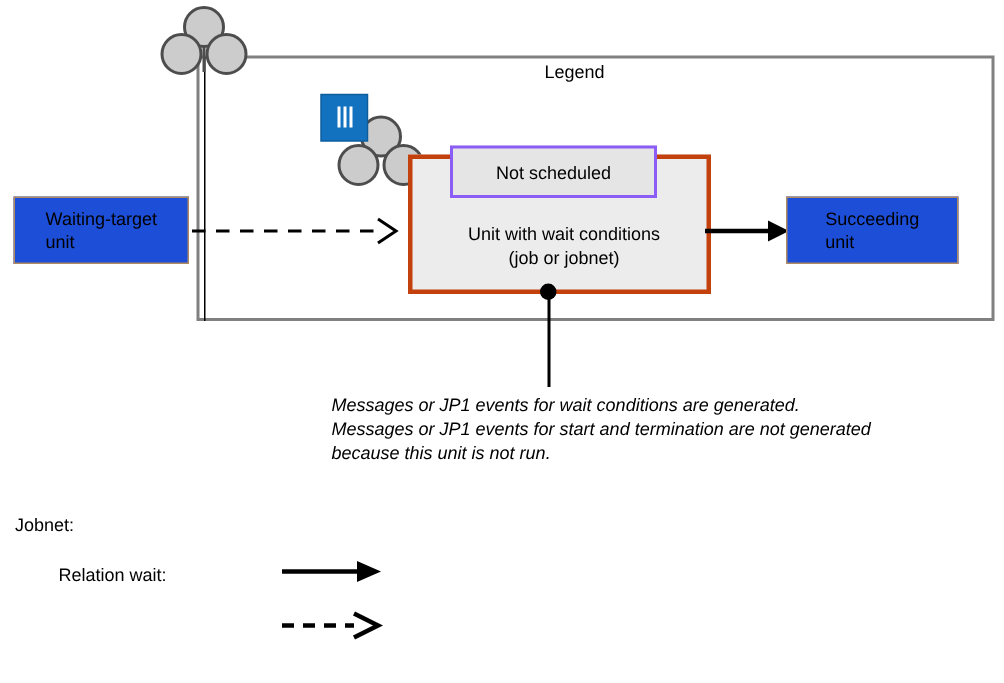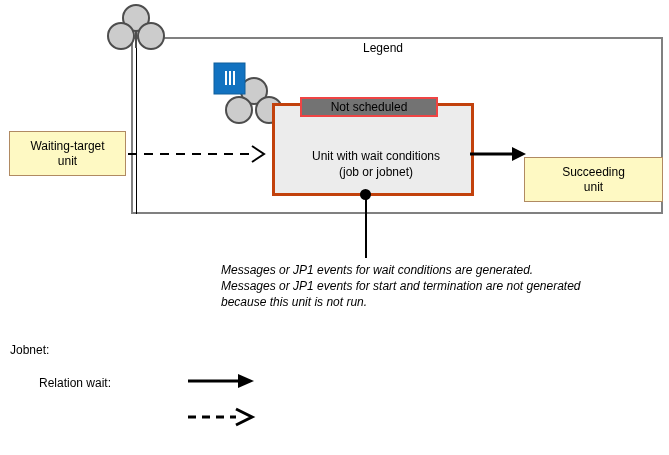--- a/index.html
+++ b/index.html
@@ -60,42 +60,40 @@
     position: absolute;
     left: 136px;
     top: 38px;
     width: 1px;
     height: 176px;
     background: #000000;
   }
   
   .tan-box {
     position: absolute;
-    background: #fef9c3;
+    background: #1d4ed8;
     border: 1px solid #b08a62;
     box-sizing: border-box;
     display: flex;
     align-items: center;
     justify-content: center;
-    text-align: center;
     font-size: 12px;
     line-height: 15px;
   }
   .waiting-target-unit {
     left: 9px;
     top: 131px;
     width: 117px;
     height: 45px;
   }
   .succeeding-unit {
     left: 524px;
     top: 131px;
-    width: 139px;
+    width: 115px;
     height: 45px;
-    margin-top: 26px;
   }
   
   .unit-box {
     position: absolute;
     left: 272px;
     top: 103px;
     width: 202px;
     height: 93px;
     background: #ececec;
     border: 3px solid #c2410c;
@@ -109,23 +107,23 @@
     text-align: center;
     font-size: 12px;
     line-height: 16px;
   }
   
   .not-scheduled {
     position: absolute;
     left: 300px;
     top: 97px;
     width: 138px;
-    height: 20px;
-    background: #737373;
-    border: 2px solid #ef4444;
+    height: 35px;
+    background: #e5e5e5;
+    border: 2px solid #8b5cf6;
     box-sizing: border-box;
     display: flex;
     align-items: center;
     justify-content: center;
     font-size: 12px;
   }
   
   .leader-dot {
     position: absolute;
     left: 360px;

